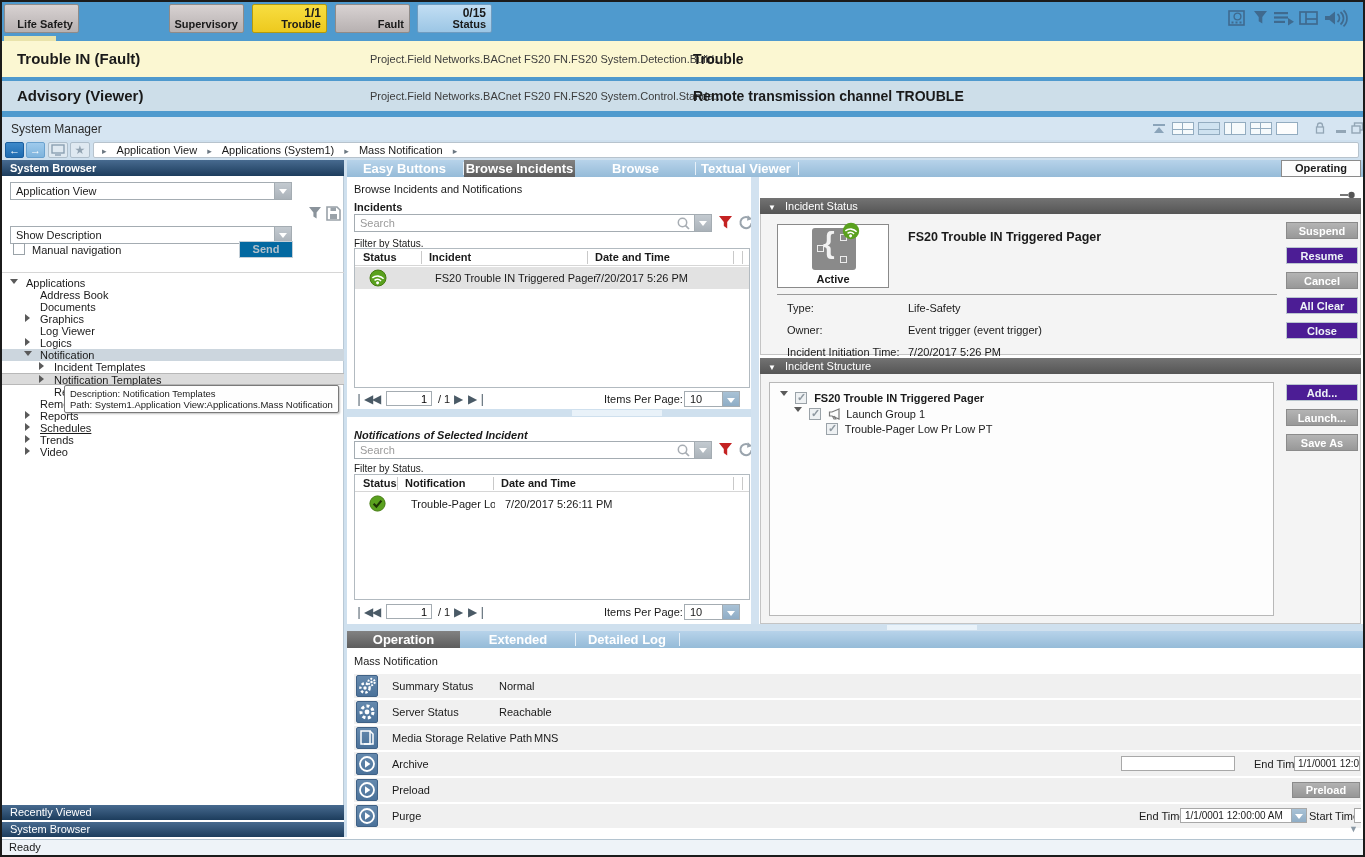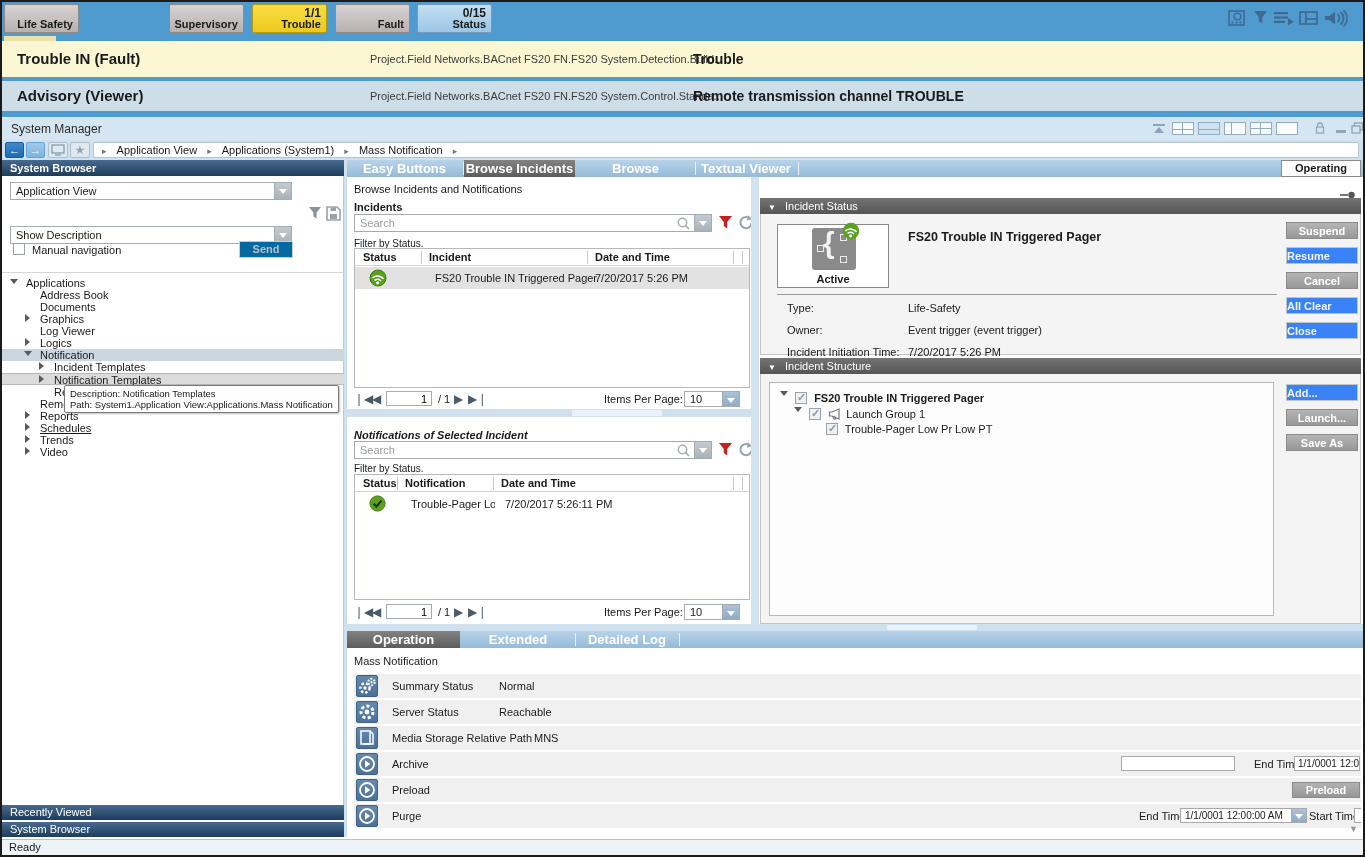--- a/index.html
+++ b/index.html
@@ -36,22 +36,22 @@
   .tri-d { display:inline-block; width:0; height:0; border:4px solid transparent; border-top:5px solid #5a5a5a; }
   
   .trow { position:absolute; left:0; width:342px; height:12px; line-height:12px; font-size:11px; }
   .tlbl { position:absolute; top:0; }
   
   .thead { position:absolute; font-weight:bold; }
   .csep { position:absolute; top:2px; width:1px; height:13px; background:#c9c9c9; }
   
   .btn-gray { position:absolute; width:72px; height:17px; line-height:16px; text-align:center;
               color:#fff; font-weight:bold; background:linear-gradient(#b4b4b4,#989898); border:1px solid #8b8b8b; }
-  .btn-lite { position:absolute; width:72px; height:17px; line-height:16px; text-align:left;
-              color:#eef3f7; font-weight:bold; background:#3b82f6; border:1px solid #bac6cf; }
+  .btn-lite { position:absolute; width:72px; height:17px; line-height:16px; text-align:center;
+              color:#eef3f7; font-weight:bold; background:#4c1d95; border:1px solid #bac6cf; }
   
   .oprow { position:absolute; left:352px; width:1007px; height:24px; background:#f0f0f0; }
   .opicon { position:absolute; left:2px; top:1px; width:22px; height:22px; border-radius:2px;
             background:linear-gradient(#67239b00,#0000); background:linear-gradient(#6589ad,#4b729a); border:1px solid #3f6186; }
   .oplbl { position:absolute; left:38px; top:6px; }
   .opval { position:absolute; left:145px; top:6px; }
   .chk { position:absolute; width:12px; height:12px; background:#fff; border:1px solid #9aa2a8; }
   .chk-g { background:#eef1f3; }
   .chk-g:after { content:"✓"; position:absolute; left:1px; top:-2px; color:#8f99a1; font-size:11px; font-weight:bold; }
   .pagei { color:#4a5a66; font-size:12px; }

